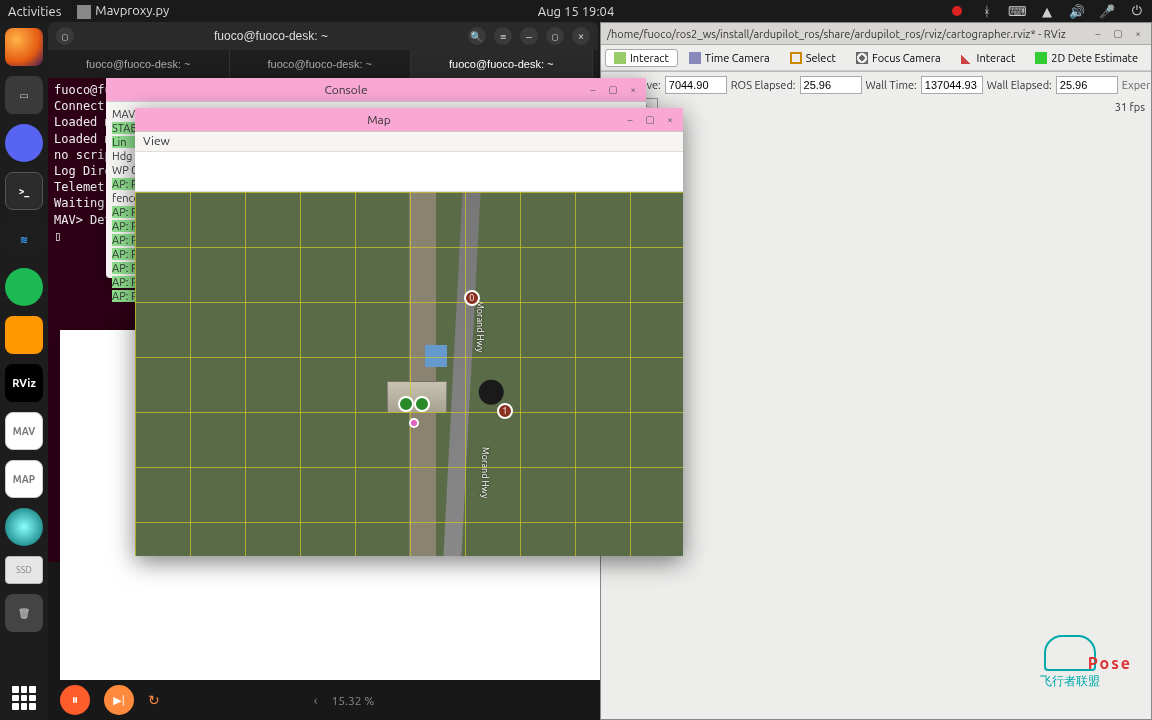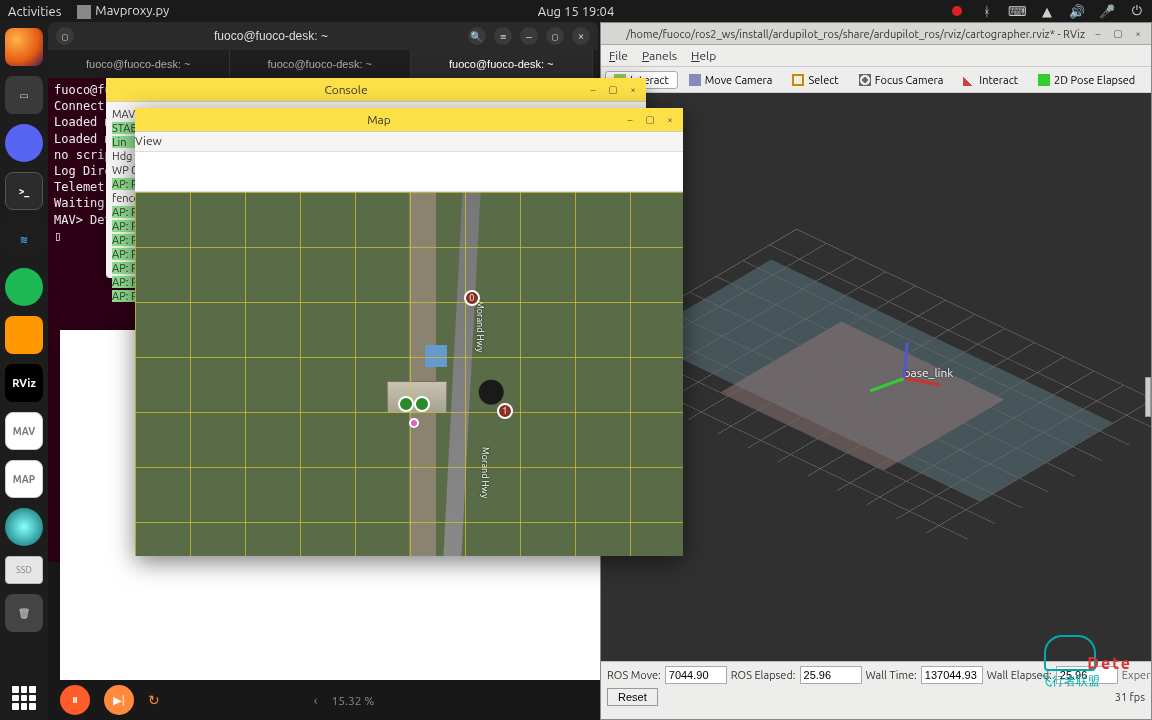--- a/index.html
+++ b/index.html
@@ -49,30 +49,30 @@
 .term-tabs { height: 28px; background: #1e1e1e; display: flex; align-items: stretch; }
 .term-tab { flex: 0 0 33%; display: flex; align-items: center; justify-content: center; color: #aaa; border-right: 1px solid #333; font-family: sans-serif; font-size: 11px; }
 .term-tab.active { background: #2a2a2a; color: #fff; }
 .term-body { padding: 4px 6px; line-height: 1.35; }
 
 
 .white-panel { position: absolute; top: 330px; left: 60px; width: 540px; height: 380px; background: #fff; z-index: 3; box-shadow: 0 4px 20px rgba(0,0,0,0.3); }
 
 
 .console-win { position: absolute; top: 78px; left: 106px; width: 540px; height: 200px; background: #f6f5f4; z-index: 10; border-radius: 4px; box-shadow: 0 4px 20px rgba(0,0,0,0.4); }
-.w-titlebar { height: 24px; background: #fde047; display: flex; align-items: center; padding: 0 6px; border-bottom: 1px solid #ccc; }
+.w-titlebar { height: 24px; background: #f9a8d4; display: flex; align-items: center; padding: 0 6px; border-bottom: 1px solid #ccc; }
 .w-title { flex: 1; text-align: center; color: #333; font-size: 12px; }
 .w-btn { width: 14px; height: 14px; margin-left: 6px; display: flex; align-items: center; justify-content: center; color: #555; font-size: 10px; }
 .console-body { padding: 6px; font-size: 11px; color: #333; }
 .console-body .line { margin-bottom: 2px; }
 .console-body .g2 { background: #8fe08f; }
 
 
 .map-win { position: absolute; top: 108px; left: 135px; width: 548px; height: 448px; background: #f6f5f4; z-index: 15; border-radius: 4px; box-shadow: 0 6px 24px rgba(0,0,0,0.5); display: flex; flex-direction: column; }
-.map-menubar { height: 20px; padding: 2px 0; font-size: 12px; color: #333; border-bottom: 1px solid #e0ded9; }
+.map-menubar { height: 20px; padding: 2px 8px; font-size: 12px; color: #333; border-bottom: 1px solid #e0ded9; }
 .map-toolbar { height: 40px; background: #fff; border-bottom: 1px solid #ddd; }
 .map-canvas { flex: 1; position: relative; background: #4a5a3a; overflow: hidden; }
 .sat { position: absolute; inset: 0; background:
   radial-gradient(circle at 65% 55%, #1a1a1a 12px, transparent 13px),
   linear-gradient(to right, #5a6b48 0%, #5a6b48 50%, #8a8370 50%, #8a8370 55%, #5a6b48 55%),
   linear-gradient(#4e5d3e, #586a45);
 }
 .road { position: absolute; top: 0; bottom: 0; left: 58%; width: 18px; background: linear-gradient(#777, #888); transform: skewX(-3deg); }
 .bldg { position: absolute; top: 52%; left: 46%; width: 60px; height: 32px; background: linear-gradient(#c8c2b0, #a8a290); border: 1px solid rgba(0,0,0,0.3); }
 .bldg2 { position: absolute; top: 42%; left: 53%; width: 22px; height: 22px; background: #69c; }
@@ -82,21 +82,21 @@
   background-size: 55px 55px;
 }
 .wp { position: absolute; width: 16px; height: 16px; border-radius: 50%; border: 2px solid #fff; background: #8a3020; display: flex; align-items: center; justify-content: center; color: #fff; font-size: 9px; }
 .wp.green { background: #2a8a2a; }
 .wp.pink { background: #e060c0; width: 10px; height: 10px; }
 .road-label { position: absolute; color: #fff; font-size: 9px; writing-mode: vertical-rl; text-shadow: 0 0 2px #000; }
 
 
 .rviz-win { position: absolute; top: 22px; left: 600px; right: 0; bottom: 0; background: #ededec; z-index: 4; border: 1px solid #888; display: flex; flex-direction: column; }
 .rviz-title { height: 22px; background: #d8d6d3; display: flex; align-items: center; padding: 0 6px; border-bottom: 1px solid #aaa; font-size: 11px; }
-.rviz-title .t { flex: 1; text-align: right; color: #333; }
+.rviz-title .t { flex: 1; text-align: left; color: #333; }
 .rviz-menubar { height: 22px; display: flex; align-items: center; gap: 14px; padding: 0 8px; font-size: 12px; border-bottom: 1px solid #ccc; }
 .rviz-menubar span { color: #333; }
 .rviz-menubar span u { text-decoration: underline; }
 .rviz-toolbar { height: 26px; display: flex; align-items: center; gap: 2px; padding: 0 4px; border-bottom: 1px solid #ccc; background: #ededec; overflow: hidden; }
 .rtool { display: flex; align-items: center; gap: 4px; padding: 2px 8px; font-size: 11px; border: 1px solid transparent; border-radius: 3px; white-space: nowrap; }
 .rtool.active { background: #fff; border-color: #aaa; }
 .rtool .ic { width: 12px; height: 12px; display: inline-block; }
 .ic-interact { background: #9c6; }
 .ic-move { background: #88b; }
 .ic-select { border: 2px solid #c80; }
@@ -276,65 +276,46 @@
   </div>
 </div>
 
 <div class="rviz-win">
   <div class="rviz-title">
     <span class="t">/home/fuoco/ros2_ws/install/ardupilot_ros/share/ardupilot_ros/rviz/cartographer.rviz* - RViz</span>
     <span class="w-btn">–</span>
     <span class="w-btn">▢</span>
     <span class="w-btn">×</span>
   </div>
-  <div class="rviz-menubar">
-    <span><u>F</u>ile</span>
-    <span><u>P</u>anels</span>
-    <span><u>H</u>elp</span>
-  </div>
   <div class="rviz-toolbar">
     <div class="rtool active">
         <span class="ic ic-interact"></span>
         <span>Interact</span>
       </div>
     <div class="rtool">
         <span class="ic ic-move"></span>
-        <span>Move Camera</span>
+        <span>Time Camera</span>
       </div>
     <div class="rtool">
         <span class="ic ic-select"></span>
         <span>Select</span>
       </div>
     <div class="rtool">
         <span class="ic ic-focus"></span>
         <span>Focus Camera</span>
       </div>
     <div class="rtool">
         <span class="ic ic-measure"></span>
         <span>Interact</span>
       </div>
     <div class="rtool">
         <span class="ic ic-2dpose"></span>
-        <span>2D Pose Elapsed</span>
-      </div>
-
-  </div>
-  <div class="rviz-3d">
-    <div class="grid3d">
-      <div class="floor"></div>
-      <div class="mapplane"></div>
-      <div class="g"></div>
-    </div>
-    <div class="axes">
-      <div class="ax axx"></div>
-      <div class="ax axy"></div>
-      <div class="ax axz"></div>
-    </div>
-    <span class="frame-label">base_link</span>
-    <div class="side-handle"></div>
+        <span>2D Dete Estimate</span>
+      </div>
+
   </div>
   <div class="time-panel">
     <div class="time-row">
       <label>ROS Move:</label>
       <input value="7044.90" style="">
       <label>ROS Elapsed:</label>
       <input value="25.96" style="">
       <label>Wall Time:</label>
       <input value="137044.93" style="">
       <label>Wall Elapsed:</label>
@@ -353,13 +334,13 @@
   <div class="sp-btn sp-next">▶|</div>
   <div class="sp-loop">↻</div>
   <span class="sp-chev">‹</span>
   <span class="sp-pct">15.32 %</span>
 </div>
 
 <div class="watermark1">
   <div class="logo"></div>
   <span>飞行者联盟</span>
 </div>
-<div class="watermark2">Dete</div>
+<div class="watermark2">Pose</div>
 
 </body></html>

